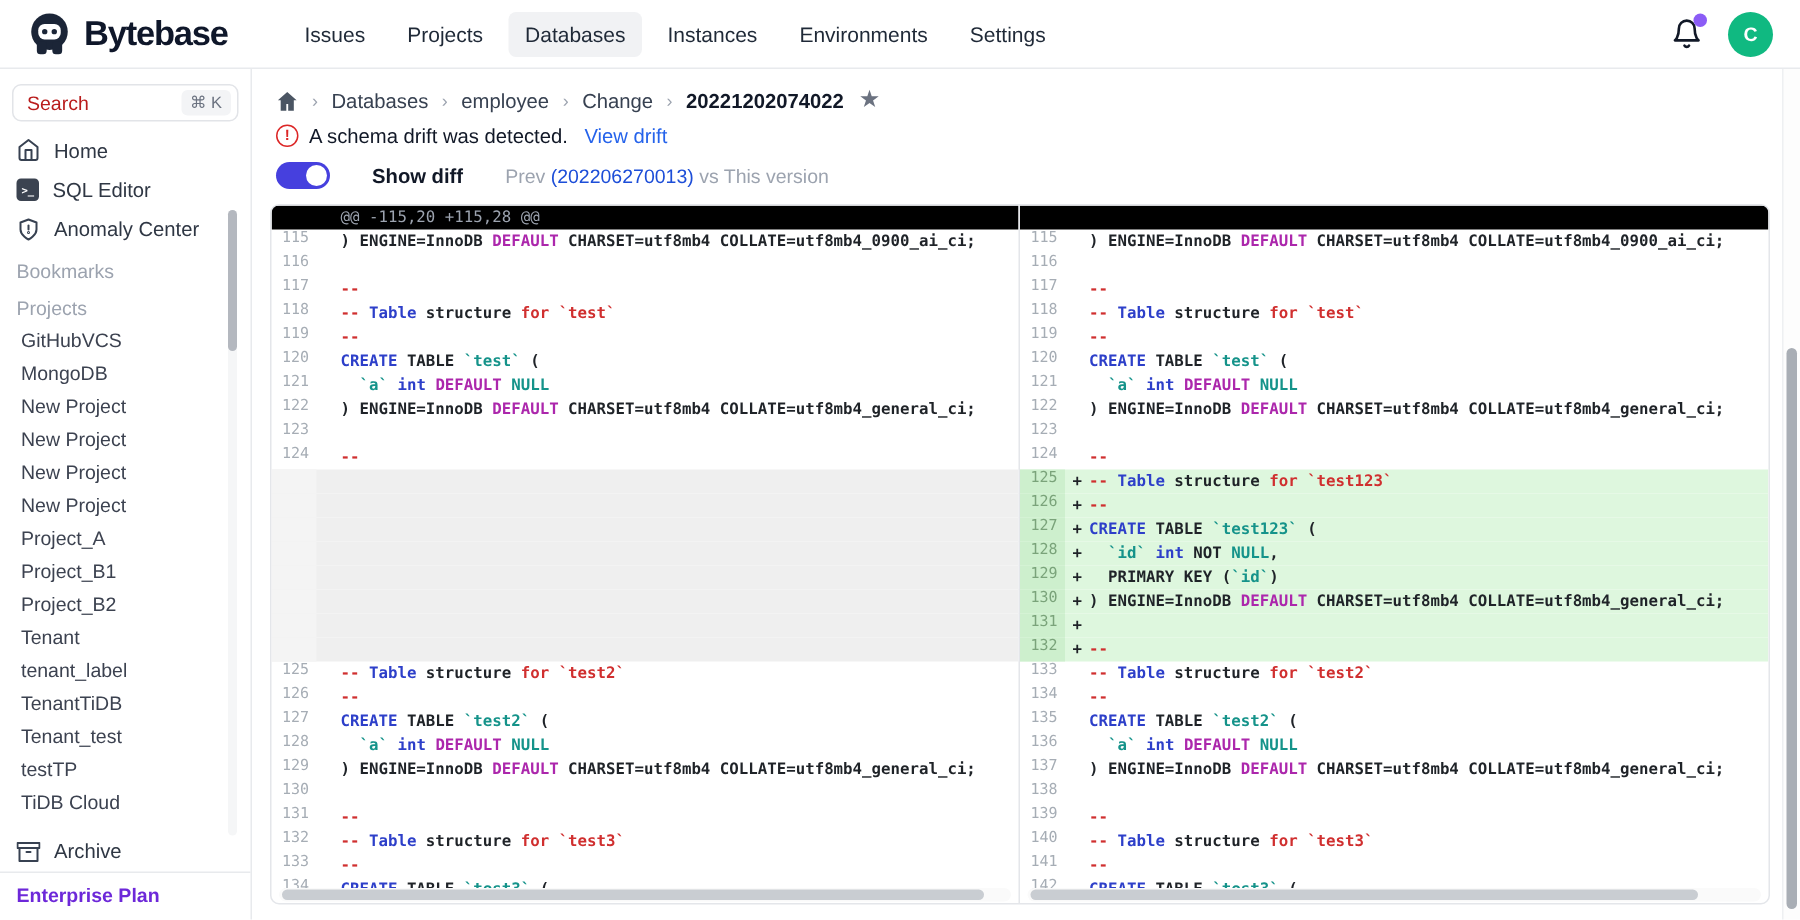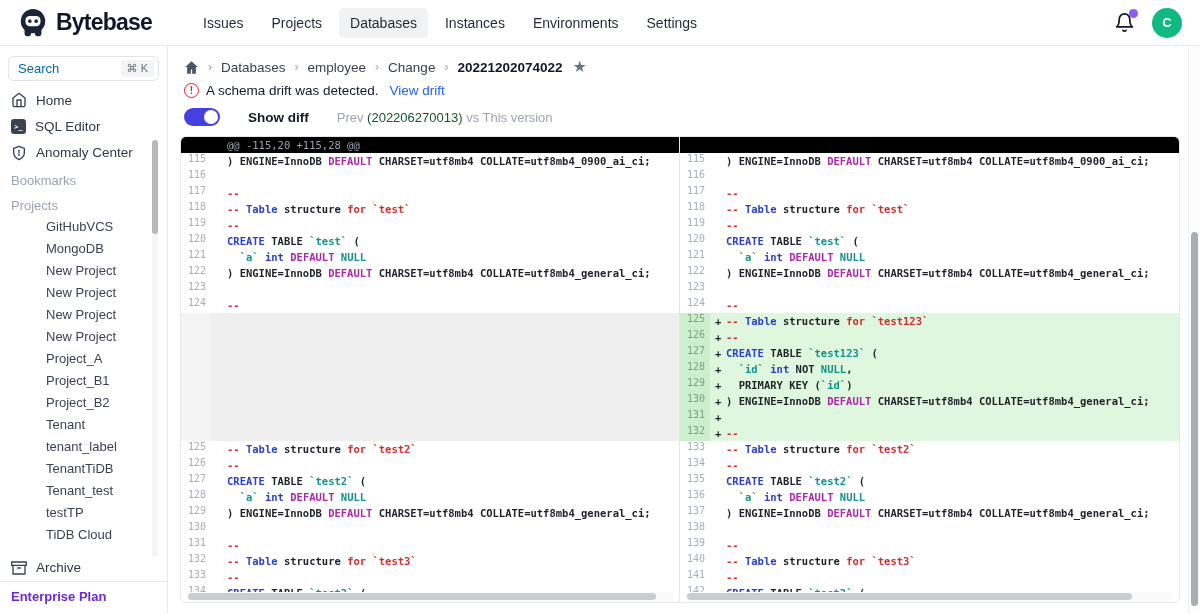--- a/index.html
+++ b/index.html
@@ -19,29 +19,29 @@
   .bell-dot { position:absolute; top:-3px; right:-2px; width:9px; height:9px;
     border-radius:50%; background:#8b5cf6; }
   .avatar { width:30px; height:30px; border-radius:50%; background:#10b981; color:#fff;
     font-size:13px; font-weight:700; display:flex; align-items:center; justify-content:center; cursor:pointer; }
 
   
   .sidebar { position:fixed; top:46px; left:0; bottom:0; width:168px;
     border-right:1px solid #e8eaed; background:#fff; display:flex; flex-direction:column; }
   .search-box { margin:10px 8px 6px; display:flex; align-items:center; height:27px;
     border:1px solid #e2e4e8; border-radius:6px; padding:0 4px 0 9px; cursor:text; }
-  .search-ph { flex:1; color:#0369a1; font-size:13px; }
+  .search-ph { flex:1; color:#b91c1c; font-size:13px; }
   .kbd { background:#f3f4f6; border-radius:4px; font-size:11px; color:#6b7280; padding:2px 6px; white-space:nowrap; }
   .snav-item { display:flex; align-items:center; gap:9px; height:28px; padding:0 11px;
     font-size:13.5px; color:#2f3744; cursor:pointer; }
   .snav-item svg { flex:none; }
   .sqlicon { width:15px; height:15px; background:#3b4350; border-radius:3px; color:#fff;
     font:700 7px "DejaVu Sans Mono", monospace; display:flex; align-items:center; justify-content:center; }
   .section-label { color:#9ca3af; font-size:13px; padding:7px 11px 3px; }
-  .proj-item { height:22px; line-height:22px; padding-left:46px; font-size:13px; color:#3c4250; cursor:pointer;
+  .proj-item { height:22px; line-height:22px; padding-left:14px; font-size:13px; color:#3c4250; cursor:pointer;
     white-space:nowrap; }
   .archive-row { margin-top:9px; }
   .plan-footer { margin-top:auto; border-top:1px solid #e8eaed; font-weight:700; font-size:13px;
     color:#6d28d9; padding:7px 11px 9px; }
   .side-track { position:absolute; right:9px; top:94px; bottom:56px; width:6px;
     background:#f5f6f7; border-radius:3px; }
   .side-thumb { position:absolute; right:9px; top:94px; width:6px; height:94px;
     background:#b4b8bf; border-radius:3px; cursor:grab; }
 
   
@@ -54,21 +54,21 @@
   .drift-row { display:flex; align-items:center; gap:7px; margin-top:8px; padding-left:4px; }
   .drift-icon { width:15px; height:15px; border:1.5px solid #dc2626; border-radius:50%; color:#dc2626;
     font-size:10px; font-weight:700; display:flex; align-items:center; justify-content:center; flex:none; }
   .drift-text { font-size:13.5px; font-weight:500; color:#111827; }
   .drift-link { font-size:13.5px; color:#2563eb; cursor:pointer; margin-left:4px; }
   .toggle-row { display:flex; align-items:center; gap:28px; margin-top:10px; padding-left:4px; }
   .toggle { width:36px; height:18px; border-radius:10px; background:#4640de; position:relative; cursor:pointer; flex:none; }
   .toggle-knob { position:absolute; top:2px; right:2px; width:14px; height:14px; border-radius:50%; background:#fff; }
   .toggle-label { font-size:13.5px; font-weight:700; color:#111827; }
   .toggle-sub { font-size:13px; color:#9ca3af; }
-  .toggle-sub .ver-link { color:#14532d; cursor:pointer; }
+  .toggle-sub .ver-link { color:#1d4ed8; cursor:pointer; }
 
   
   .diff { margin-top:10px; width:1000px; height:467px; border:1px solid #e4e6ea; border-radius:6px;
     background:#fff; display:flex; position:relative; overflow:hidden; }
   .pane { width:499px; overflow:hidden; position:relative; }
   .pane-left { border-right:1px solid #e4e6ea; }
   .drow { display:flex; height:16px; align-items:center; }
   .ln { width:30px; flex:none; text-align:right; padding-right:5px; align-self:stretch; line-height:16px;
     font:10px "DejaVu Sans Mono", monospace; color:#a6adb5; }
   .mk { width:16px; flex:none; padding-left:5px; line-height:16px;

